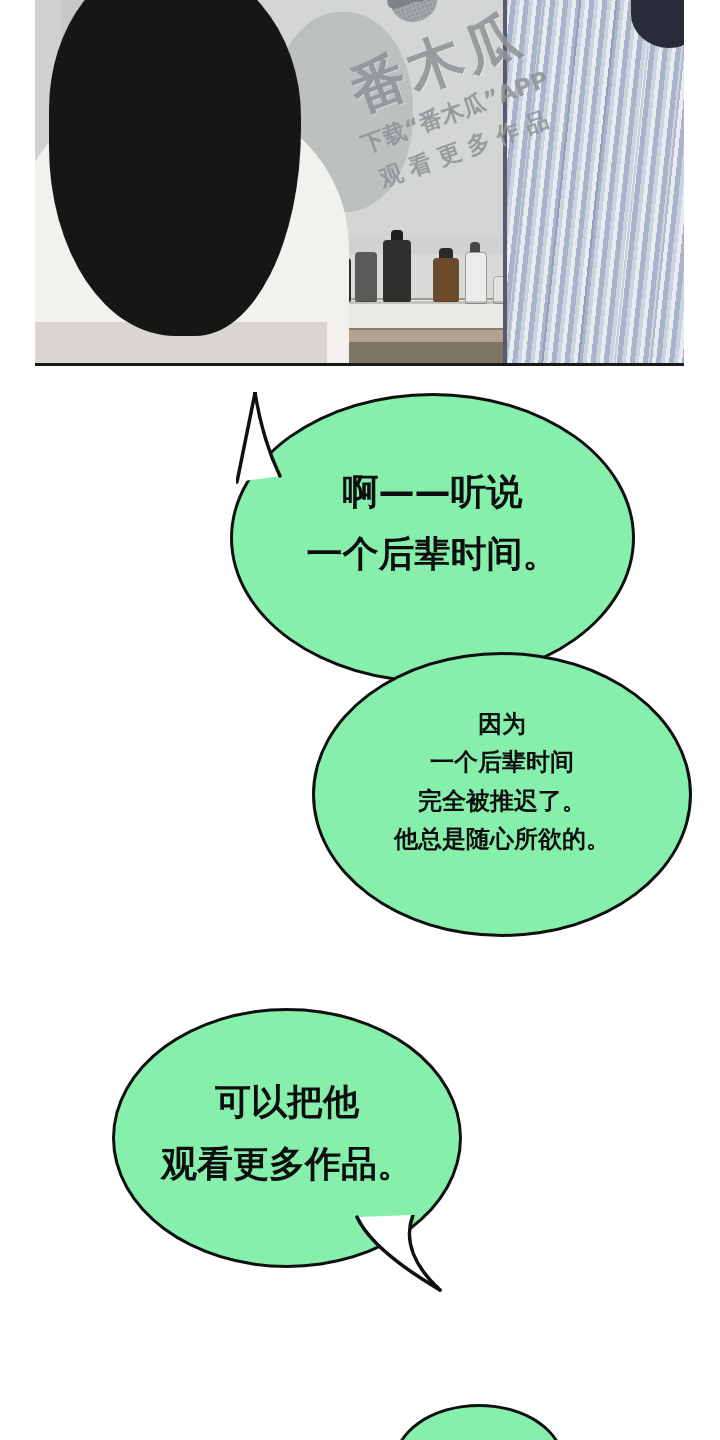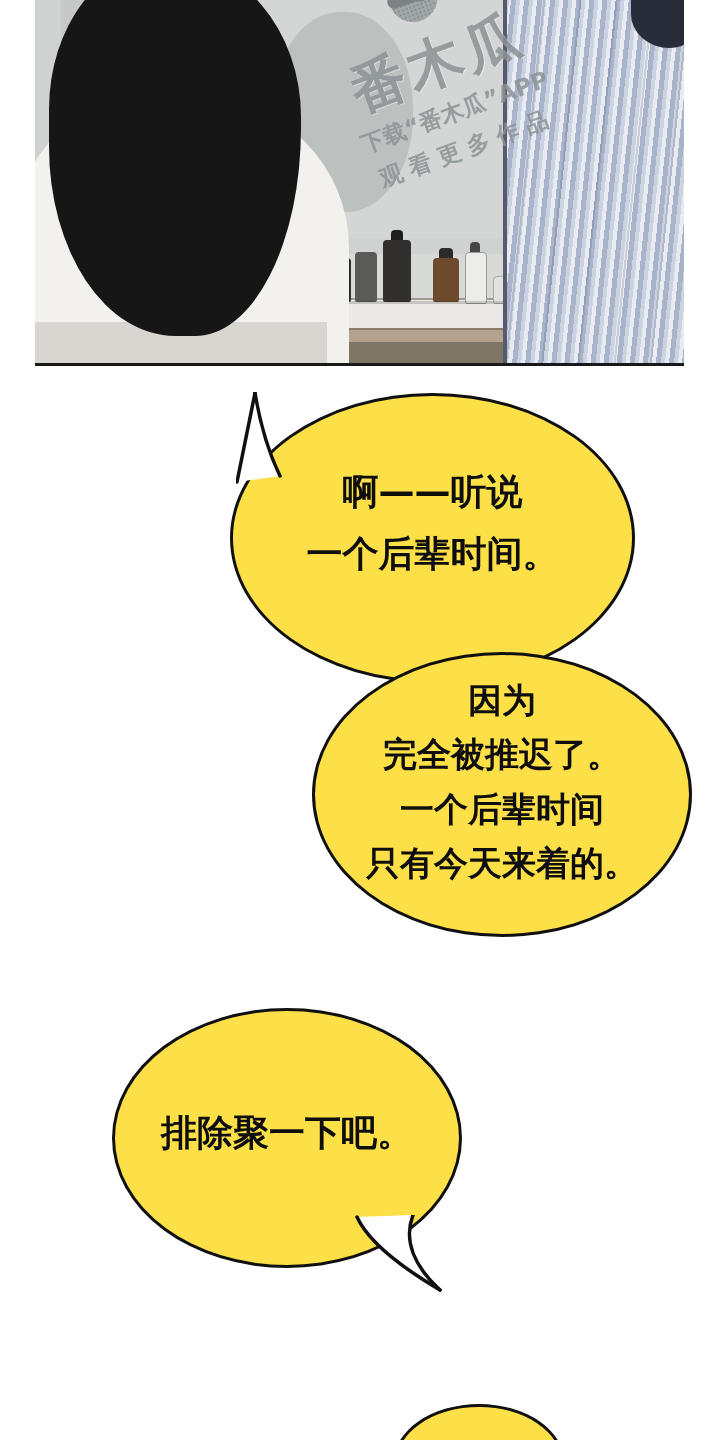--- a/index.html
+++ b/index.html
@@ -63,27 +63,27 @@
     background-image:radial-gradient(#7f8588 1px, transparent 1.4px);background-size:4px 4px;}
   .wm-goggle{left:16px;top:24px;width:52px;height:14px;background:#6f7578;border-radius:7px;}
   .wm-lens{left:40px;top:20px;width:20px;height:20px;border-radius:50%;background:#c3c7c9;
     border:3px solid #6f7578;box-sizing:border-box;}
   .wm-logo{font-size:56px;font-weight:bold;letter-spacing:4px;line-height:1.05;
     text-shadow:1px 1px 0 rgba(255,255,255,.45);}
   .wm-line{font-size:23px;margin-top:7px;font-weight:600;}
   .wm-l2{letter-spacing:8px;}
 
   
-  .bubble{position:absolute;background:#fde047;border:3.5px solid #101010;border-radius:50%;
+  .bubble{position:absolute;background:#86efac;border:3.5px solid #101010;border-radius:50%;
     display:flex;flex-direction:column;align-items:center;justify-content:center;box-sizing:border-box;}
   .bubble .line{white-space:nowrap;text-align:center;font-weight:600;color:#0e0e0e;}
   .b1{left:230px;top:393px;width:405px;height:290px;z-index:2;padding-bottom:30px;}
   .b1 .line{font-size:36px;line-height:1.72;}
   .b2{left:312px;top:652px;width:380px;height:285px;z-index:3;padding-bottom:26px;}
-  .b2 .line{font-size:34px;line-height:1.6;}
+  .b2 .line{font-size:24px;line-height:1.6;}
   .b3{left:112px;top:1008px;width:350px;height:260px;z-index:2;padding-bottom:10px;}
   .b3 .line{font-size:36px;line-height:1.72;}
   .b4-partial{left:393px;top:1404px;width:172px;height:120px;z-index:2;}
 
   .tail{position:absolute;z-index:5;}
   .tail1{left:236px;top:392px;width:46px;height:95px;}
   .tail3{left:355px;top:1215px;width:90px;height:80px;}
 </style>
 </head>
 <body>
@@ -144,27 +144,28 @@
     <div class="line">一个后辈时间。</div>
   </div>
   <svg class="tail tail1" viewBox="0 0 46 95">
     <path d="M19 1 C14 25 8 55 1 90 L44 84 C30 55 23 25 19 1 Z" fill="#ffffff"></path>
     <path d="M19 1 C14 25 8 55 1 90" stroke="#101010" stroke-width="3.5" fill="none" stroke-linecap="round"></path>
     <path d="M19 1 C23 25 30 55 44 84" stroke="#101010" stroke-width="3.5" fill="none" stroke-linecap="round"></path>
   </svg>
 
   <div class="bubble b2">
     <div class="line">因为</div>
+    <div class="line">一个后辈时间</div>
     <div class="line">完全被推迟了。</div>
-    <div class="line">一个后辈时间</div>
-    <div class="line">只有今天来着的。</div>
+    <div class="line">他总是随心所欲的。</div>
   </div>
 
   <div class="bubble b3">
-    <div class="line">排除聚一下吧。</div>
+    <div class="line">可以把他</div>
+    <div class="line">观看更多作品。</div>
   </div>
   <svg class="tail tail3" viewBox="0 0 90 80">
     <path d="M2 2 C14 28 46 52 85 75 C60 52 48 26 58 0 Z" fill="#ffffff"></path>
     <path d="M2 2 C14 28 46 52 85 75" stroke="#101010" stroke-width="3.5" fill="none" stroke-linecap="round"></path>
     <path d="M85 75 C60 52 48 26 58 0" stroke="#101010" stroke-width="3.5" fill="none" stroke-linecap="round"></path>
   </svg>
 
   <div class="bubble b4-partial"></div>
 
 </div>

